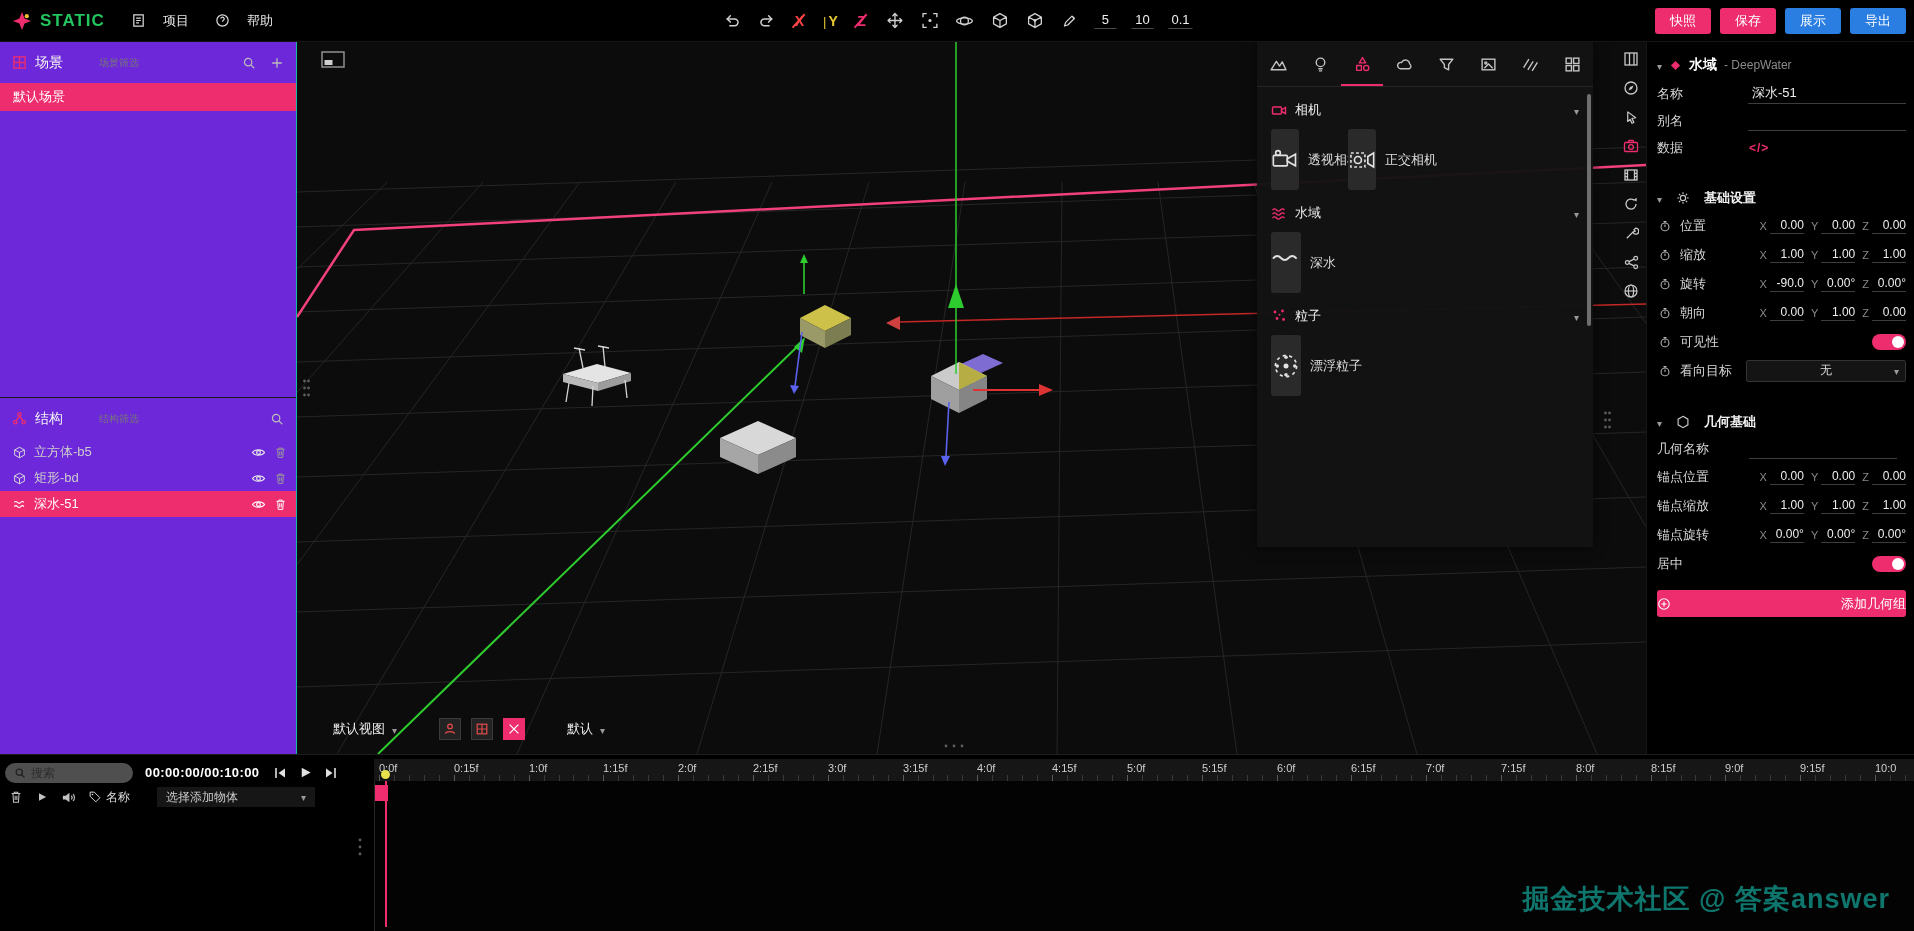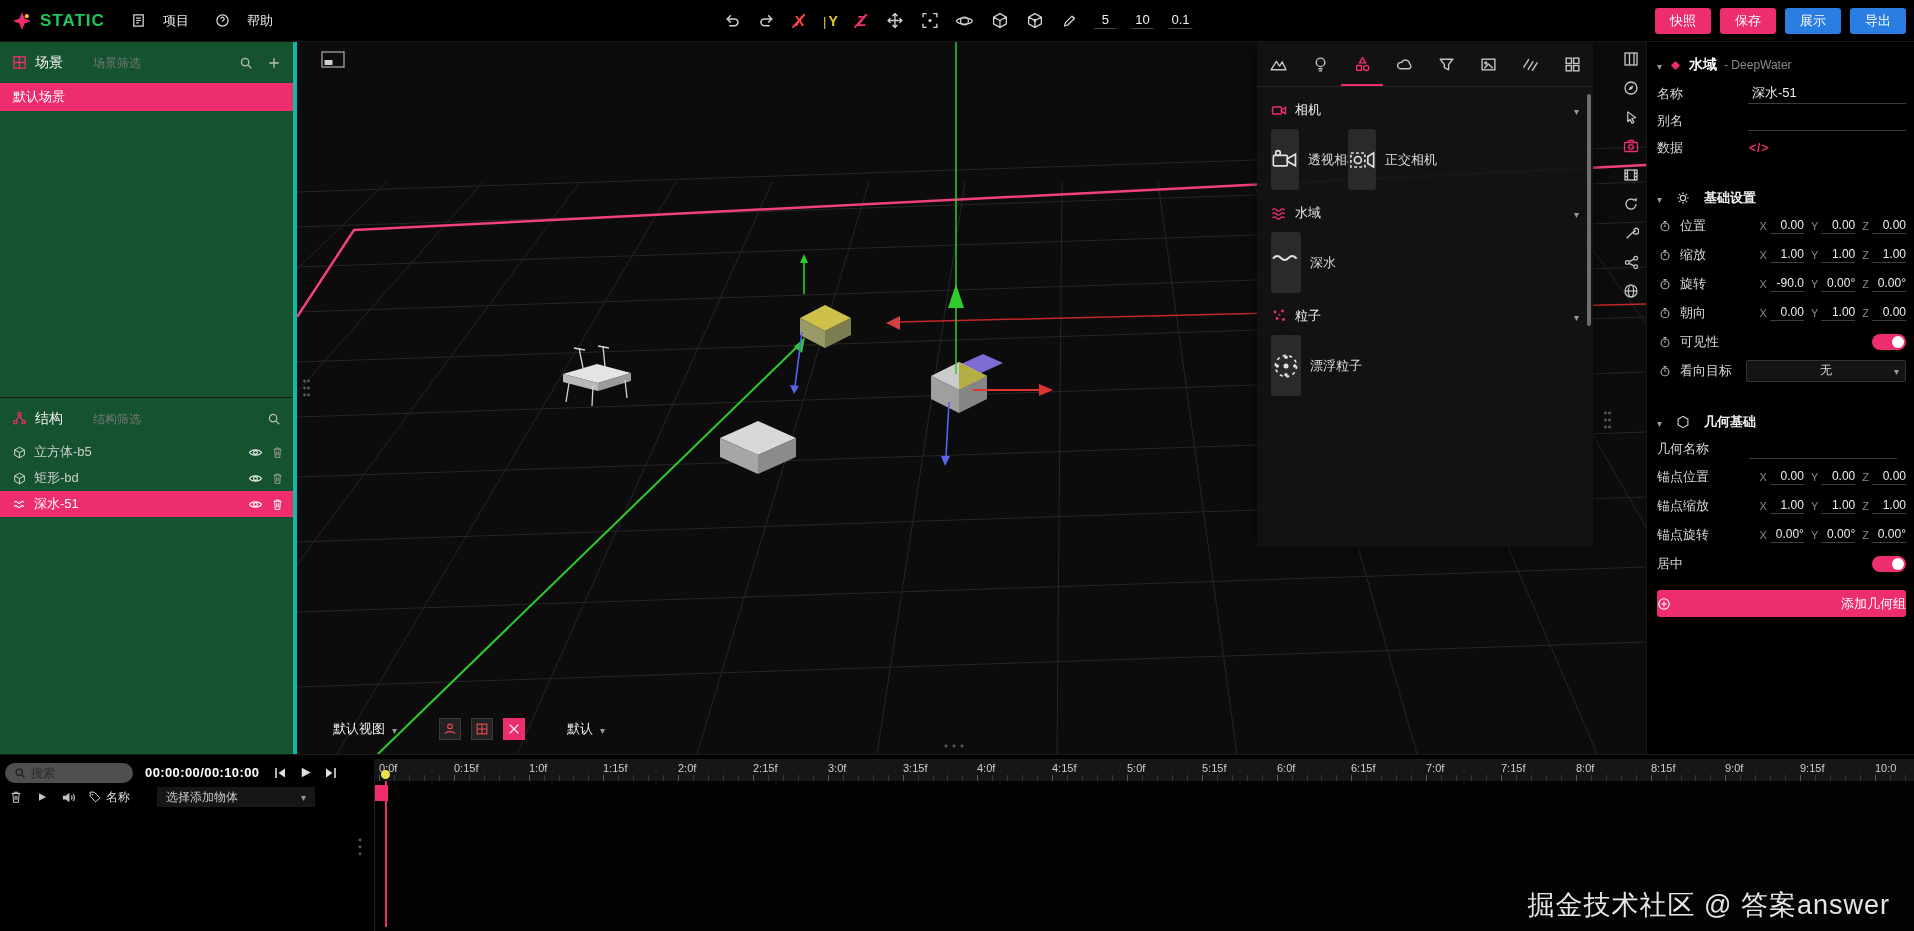--- a/index.html
+++ b/index.html
@@ -25,26 +25,26 @@
                   background:currentColor;transform:rotate(-48deg)}
   .barred::before{content:"|";font-weight:normal;margin-right:2px;font-size:13px}
   .tb-field{min-width:22px;text-align:center;color:#f0f0f0;font-size:13px;
             border-bottom:1px solid #4a4a4a;padding:0 3px 1px}
   .tb-right{margin-left:auto;display:flex;align-items:center;gap:9px;padding-right:8px}
   .tb-btn{height:26px;padding:0 15px;border-radius:3px;color:#fff;font-size:13px;
           display:flex;align-items:center;cursor:pointer}
   .pinkbg{background:#ed2d6e}.bluebg{background:#2a7de1}
 
   
-  .sidebar{position:absolute;left:0;top:42px;width:297px;height:712px;background:#14532d;
-           border-right:4px solid #14b8a6;z-index:20}
+  .sidebar{position:absolute;left:0;top:42px;width:297px;height:712px;background:#6d28d9;
+           border-right:1px solid #14b8a6;z-index:20}
   .side-head{height:41px;display:flex;align-items:center;padding:0 12px;gap:8px}
   .side-title{font-size:14px;color:#f2f2f2}
-  .side-filter{background:transparent;border:none;outline:none;color:#aaa;font-size:12px;
-               width:112px;margin-left:22px}
+  .side-filter{background:transparent;border:none;outline:none;color:#aaa;font-size:10px;
+               width:112px;margin-left:28px}
   .side-filter::placeholder{color:#777}
   .side-tools{margin-left:auto;display:flex;align-items:center;gap:14px;color:#bbb}
   .scene-item{height:28px;background:#ed2d6e;color:#fff;display:flex;align-items:center;
               padding:14px 13px;font-size:13px;cursor:pointer}
   .struct{position:absolute;top:355px;left:0;right:0;border-top:1px solid #1b1b1b}
   .srow{height:26px;display:flex;align-items:center;gap:8px;padding:0 9px 0 13px;
         font-size:13px;color:#ccc;cursor:pointer}
   .srow .sp{margin-left:auto}
   .srow.selected{background:#ed2d6e;color:#fff}
   .srow .icon{flex:0 0 auto}
@@ -137,22 +137,22 @@
     background:
       repeating-linear-gradient(90deg,#5a5a5a 0 1px,transparent 1px 74.8px),
       repeating-linear-gradient(90deg,#383838 0 1px,transparent 1px 14.96px)}
   .tick{position:absolute;top:3px;font-size:11px;color:#cfcfcf;white-space:nowrap}
   .tracks{position:absolute;left:374px;right:0;top:26px;bottom:0;background:#030303;
           border-left:1px solid #262626}
   .playhead{position:absolute;left:385px;top:26px;width:2px;height:146px;background:#ed2d6e}
   .ph-marker{position:absolute;left:375px;top:30px;width:13px;height:16px;background:#ed2d6e;cursor:grab}
   .ph-dot{position:absolute;left:381px;top:15px;width:9px;height:9px;border-radius:50%;
           background:#e9e34b;cursor:grab}
-  .watermark{position:absolute;right:24px;bottom:8px;font-size:27px;font-weight:400;
-             color:#e5e5e5;letter-spacing:1px}
+  .watermark{position:absolute;right:24px;bottom:14px;font-size:27px;font-weight:700;
+             color:#0f766e;letter-spacing:1px}
 </style>
 </head>
 <body>
 
 <div class="topbar">
   <div class="tb-left">
     <div class="brand">
       <span class="icon">
         <svg width="20" height="20" viewBox="0 0 20 20">
             <polygon points="10,1 12.6,7.4 19,10 12.6,12.6 10,19 7.4,12.6 1,10 7.4,7.4" fill="#ed2d6e"></polygon>

